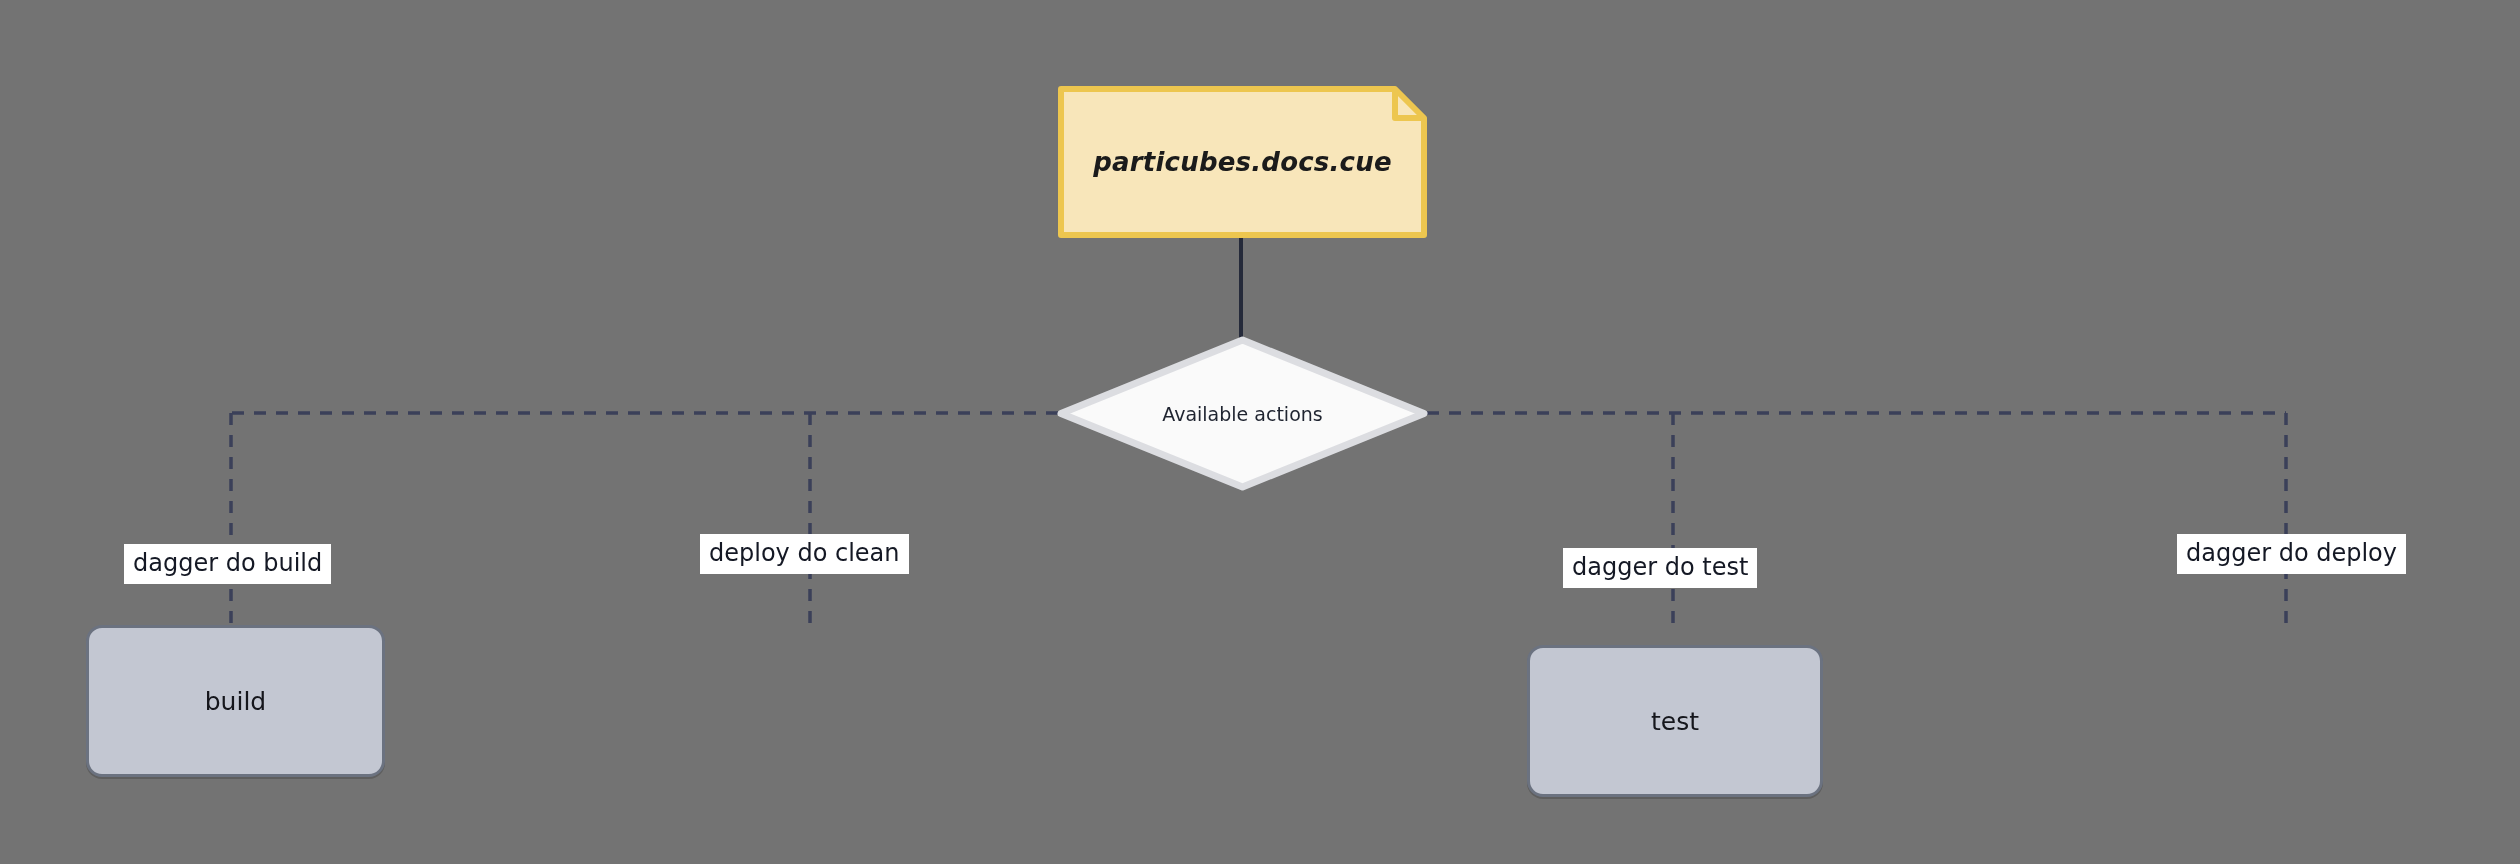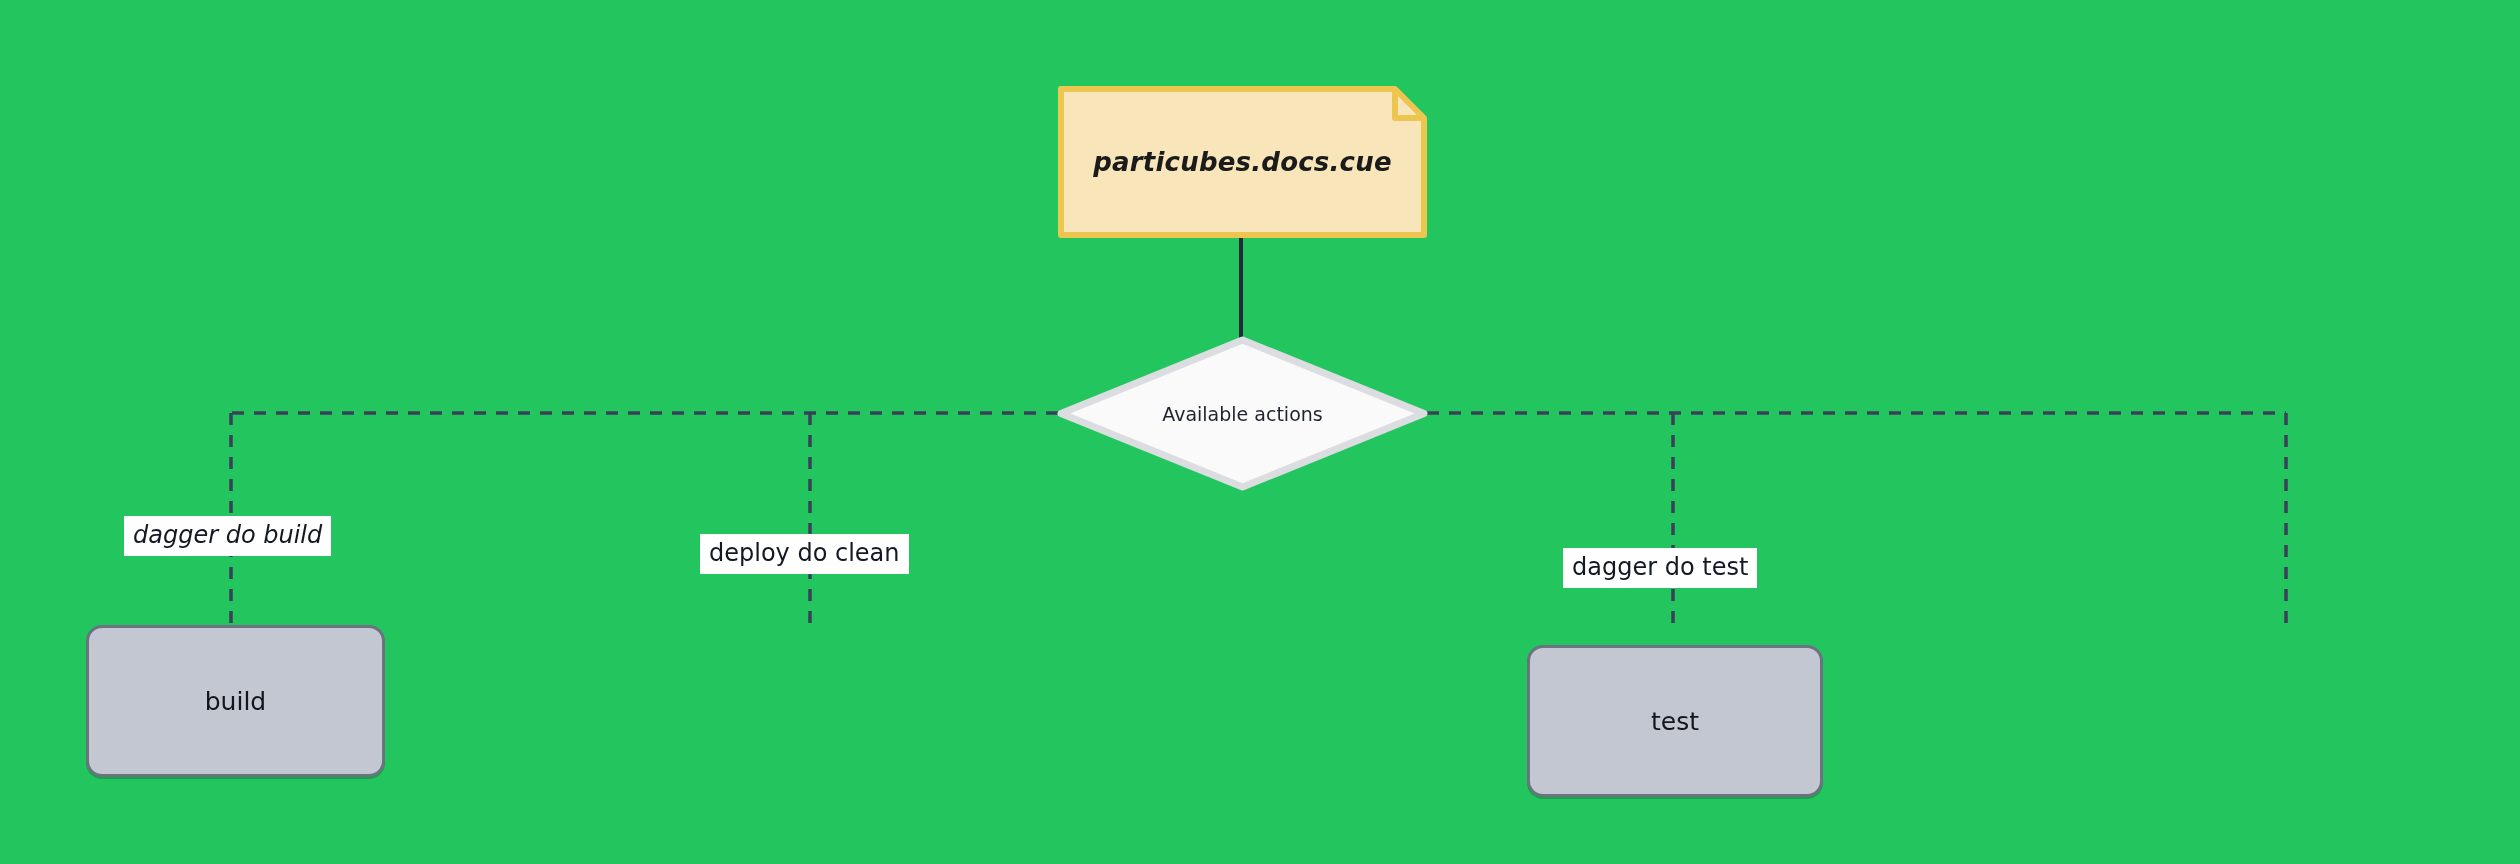--- a/index.html
+++ b/index.html
@@ -10,21 +10,21 @@
   body {
     width: 2520px;
     height: 864px;
     overflow: hidden;
     font-family: "DejaVu Sans", "Liberation Sans", sans-serif;
   }
   #diagram-root {
     position: relative;
     width: 2520px;
     height: 864px;
-    background: #22c55e;
+    background: #737373;
   }
   #edge-layer {
     position: absolute;
     left: 0;
     top: 0;
     width: 2520px;
     height: 864px;
   }
 
   
@@ -145,23 +145,24 @@
     <div class="note-label">particubes.docs.cue</div>
   </div>
 
   <div class="diamond-node">
     <svg class="diamond-svg" viewBox="0 0 371 155" preserveAspectRatio="none" aria-hidden="true">
       <path d="M 185.5 4 L 367 77.5 L 185.5 151 L 4 77.5 Z" fill="#fafafa" stroke="#dcdde1" stroke-width="7" stroke-linejoin="round"></path>
     </svg>
     <div class="diamond-label">Available actions</div>
   </div>
 
-  <div class="edge-label" style="left:124px; top:516px;font-style:italic;">dagger do build</div>
+  <div class="edge-label" style="left:124px; top:544px;">dagger do build</div>
   <div class="edge-label" style="left:700px; top:534px;">deploy do clean</div>
   <div class="edge-label" style="left:1563px; top:517px;margin-top:31px;">dagger do test</div>
+  <div class="edge-label" style="left:2177px; top:534px;">dagger do deploy</div>
 
   <div class="action-node" style="left:86px; top:625px; width:299px; height:152px;">
     <span class="action-label">build</span>
   </div>
 
 
   <div class="action-node" style="left:1527px; top:625px; width:296px; height:152px;margin-top:20px;">
     <span class="action-label">test</span>
   </div>
 

